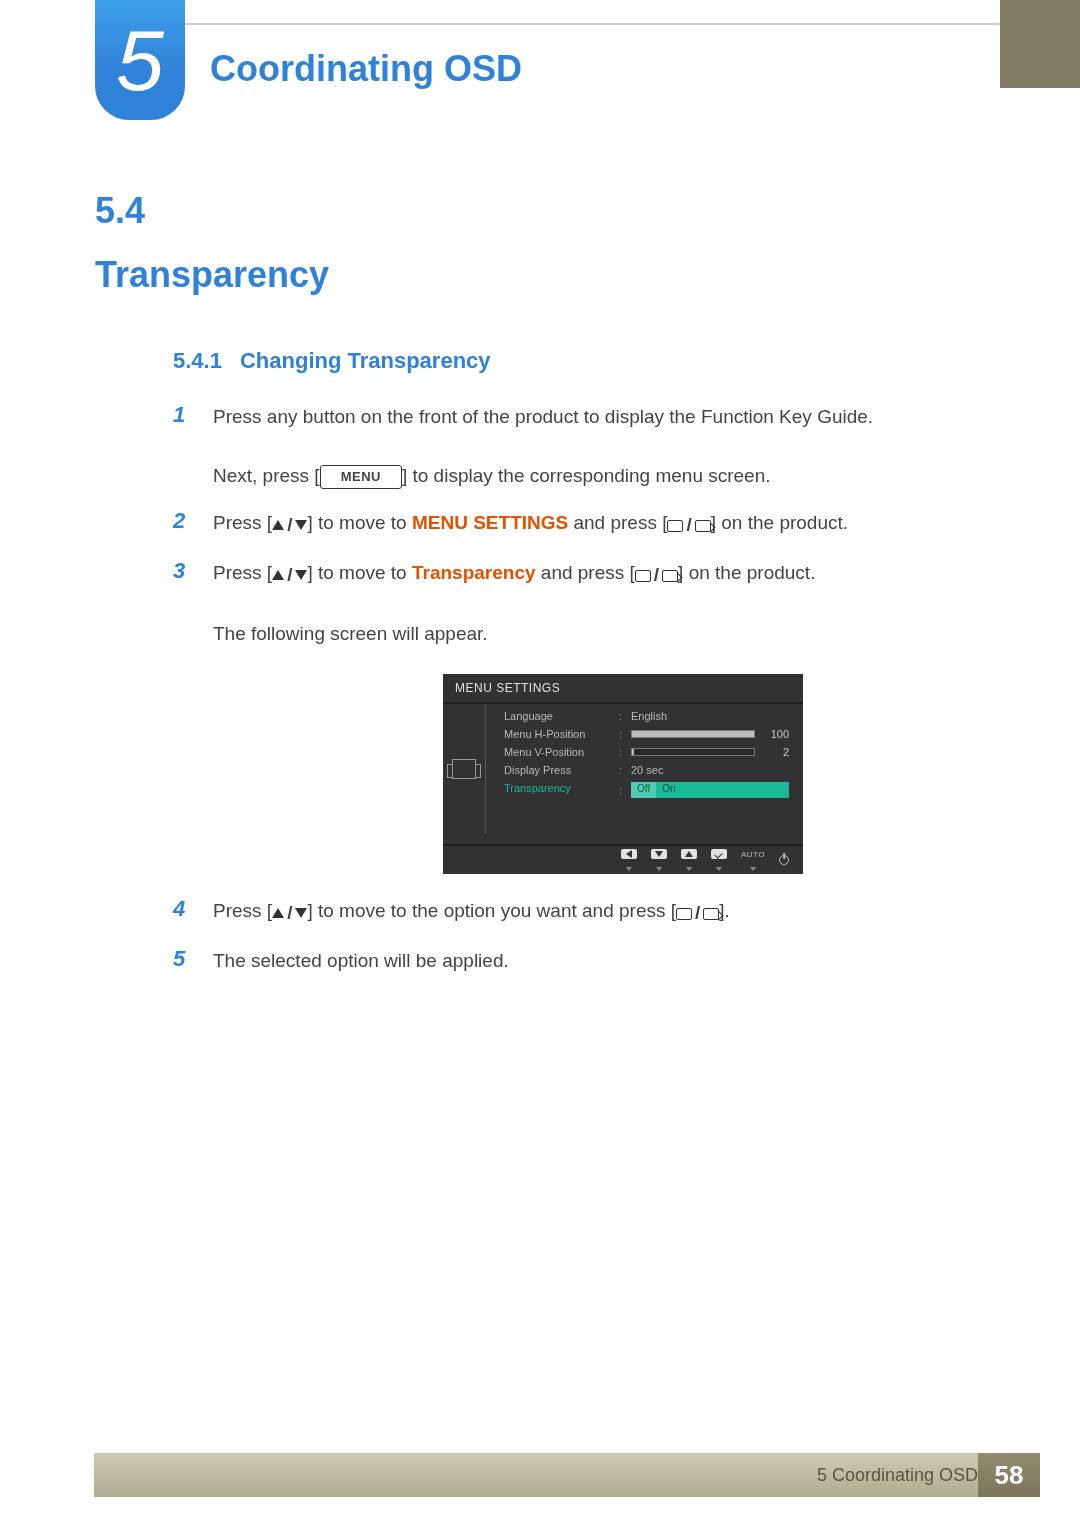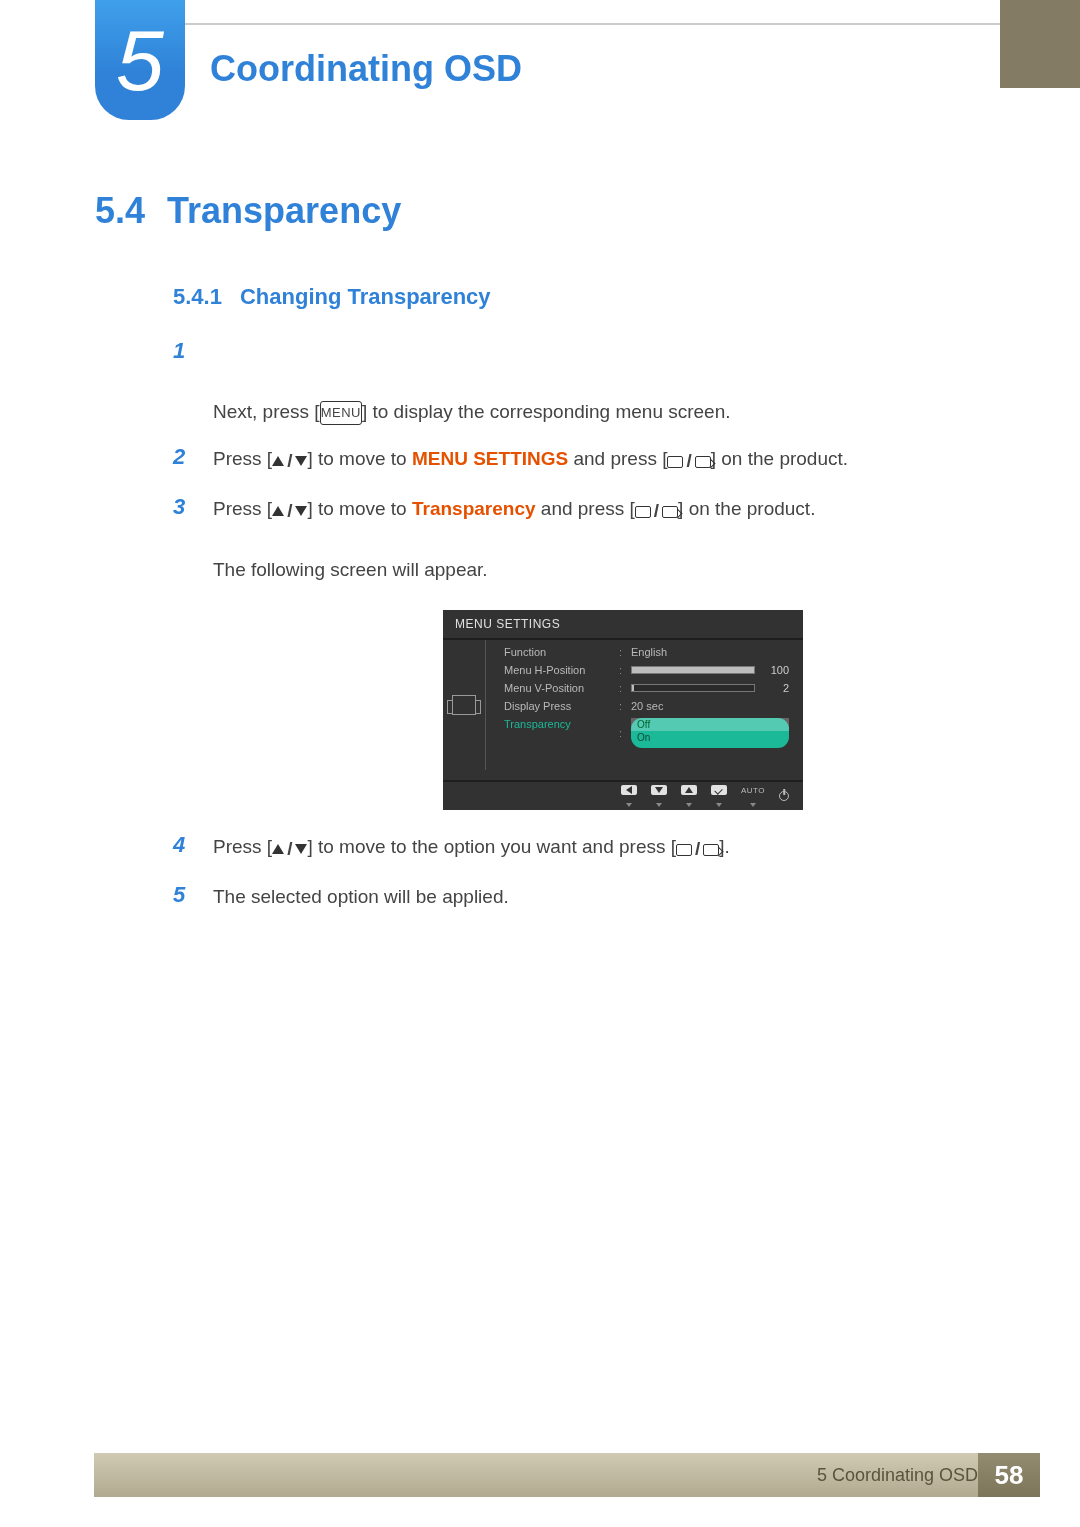--- a/index.html
+++ b/index.html
@@ -45,37 +45,37 @@
     position: absolute;
     top: 48px; left: 210px;
     font-size: 36px;
     font-weight: 700;
     color: #2f82d8;
   }
   .content {
     position: absolute;
     top: 190px; left: 95px; right: 95px;
   }
-  .sec-row { display: flex; align-items: baseline; gap: 22px; margin-bottom: 52px; }
+  .sec-row { display: flex; align-items: baseline; gap: 22px; margin-bottom: 52px; flex-direction: column; }
   .sec-num { font-size: 36px; font-weight: 700; color: #2f82d8; }
   .sec-title { font-size: 36px; font-weight: 700; color: #2f82d8; }
   .intro { margin-left: 78px; font-size: 19px; color: #444; margin-bottom: 40px; }
   .subsec-row { margin-left: 78px; display: flex; gap: 18px; align-items: baseline; margin-bottom: 28px; }
   .subsec-num { font-size: 22px; font-weight: 700; color: #2f82d8; }
   .subsec-title { font-size: 22px; font-weight: 700; color: #2f82d8; }
   .steps { margin-left: 78px; }
   .step { display: flex; gap: 16px; margin-bottom: 18px; }
   .step-num { width: 24px; font-size: 22px; font-style: italic; font-weight: 700; color: #2f82d8; flex-shrink: 0; }
   .step-body { font-size: 19px; color: #444; line-height: 1.55; }
   .step-body .menu-pill {
     display: inline-block;
-    font-weight: 400;
+    font-weight: 700;
     font-size: 13px;
     letter-spacing: 0.5px;
-    padding: 1px 0;
+    padding: 1px 20px;
     border: 1.5px solid #333;
     border-radius: 3px;
     vertical-align: 1px;
   }
   .step-body .kw-red { color: #e65100; font-weight: 700; }
   .step-body .inline-icons { vertical-align: -2px; display: inline-block; }
   .tri-up, .tri-down {
     display: inline-block; width: 0; height: 0;
     border-left: 6px solid transparent;
     border-right: 6px solid transparent;
@@ -138,26 +138,25 @@
     padding: 6px 14px 6px 4px;
     display: flex; flex-direction: column; gap: 6px;
     font-size: 11px;
   }
   .vrow { display: flex; align-items: center; gap: 6px; }
   .colon { width: 6px; color: #888; }
   .slider { flex: 1; height: 8px; border: 1px solid #777; position: relative; background: #2a2a2a; }
   .slider-fill { position: absolute; left: 0; top: 0; bottom: 0; background: #bdbdbd; }
   .slider-val { width: 28px; text-align: right; color: #ccc; }
   .dropdown {
-    flex: 1; height: 30px;
+    flex: 1; height: 16px;
     background: #1bb998;
     color: #063;
-    display: flex; flex-direction: column;
+    display: flex; 
     font-size: 10px;
-    border-radius: 11px;
   }
   .dropdown .opt { padding: 1px 6px; color: #0d4a3a; }
   .dropdown .opt.sel { background: rgba(255,255,255,0.25); color: #063; }
   .osd-nav {
     position: absolute; left: 0; right: 0; bottom: 0;
     height: 30px;
     border-top: 2px solid #1e1e1e;
     display: flex; justify-content: flex-end; align-items: center;
     gap: 14px; padding-right: 14px;
   }
@@ -222,20 +221,21 @@
   <div class="subsec-row">
     <span class="subsec-num">5.4.1</span>
     <span class="subsec-title">Changing Transparency</span>
   </div>
 
   <div class="steps">
 
     <div class="step">
       <div class="step-num">1</div>
       <div class="step-body">
+        <span>Press any button on the front of the product to display the Function Key Guide.</span>
         <br><br>
         <span>Next, press [</span><span class="menu-pill">MENU</span><span>] to display the corresponding menu screen.</span>
       </div>
     </div>
 
     <div class="step">
       <div class="step-num">2</div>
       <div class="step-body">
         <span>Press [</span><span class="inline-icons"><span class="tri-up"></span><span class="slash">/</span><span class="tri-down"></span></span><span>] to move to </span><span class="kw-red">MENU SETTINGS</span><span> and press [</span><span class="inline-icons"><span class="sq-icon"></span><span class="slash">/</span><span class="sq-icon enter"></span></span><span>] on the product.</span>
       </div>
@@ -251,21 +251,21 @@
     </div>
 
     <div class="osd-wrap">
       <div class="osd">
         <div class="osd-title">MENU SETTINGS</div>
         <div class="osd-body">
           <div class="osd-iconcol">
             <div class="ibox"></div>
           </div>
           <div class="osd-tree">
-            <div class="leaf">Function</div>
+            <div class="leaf">Language</div>
             <div class="leaf">Menu H-Position</div>
             <div class="leaf">Menu V-Position</div>
             <div class="leaf">Display Press</div>
             <div class="leaf active">Transparency</div>
           </div>
           <div class="osd-vals">
             <div class="vrow">
                 <span class="colon">:</span>
                 <span>English</span>
               </div>

